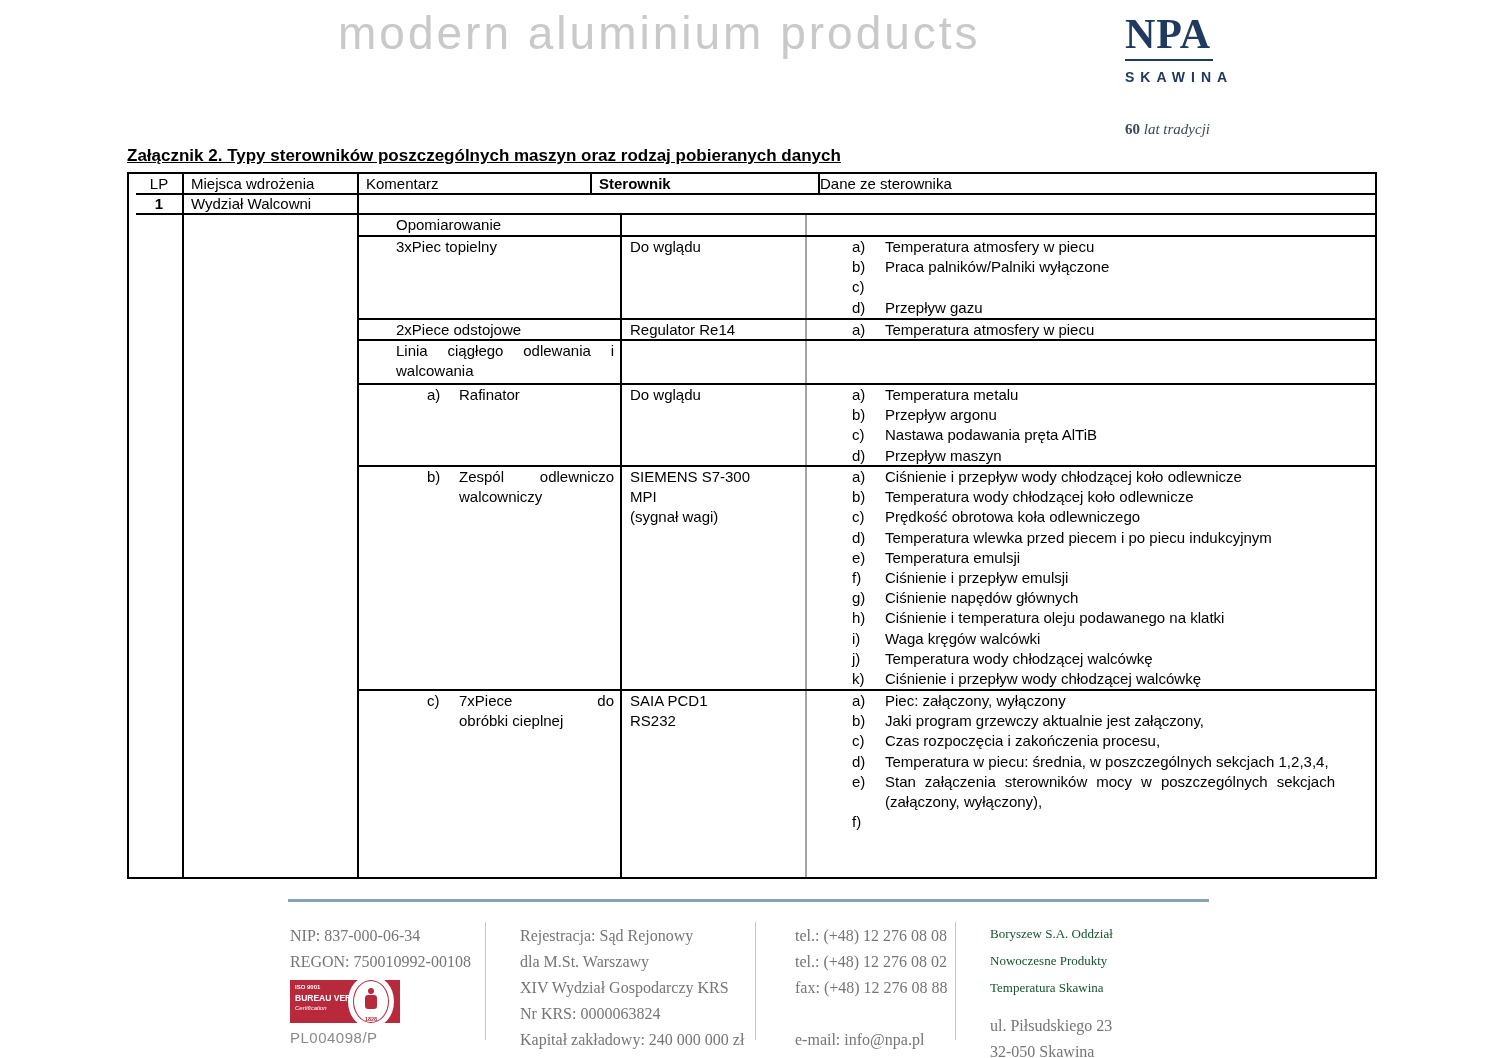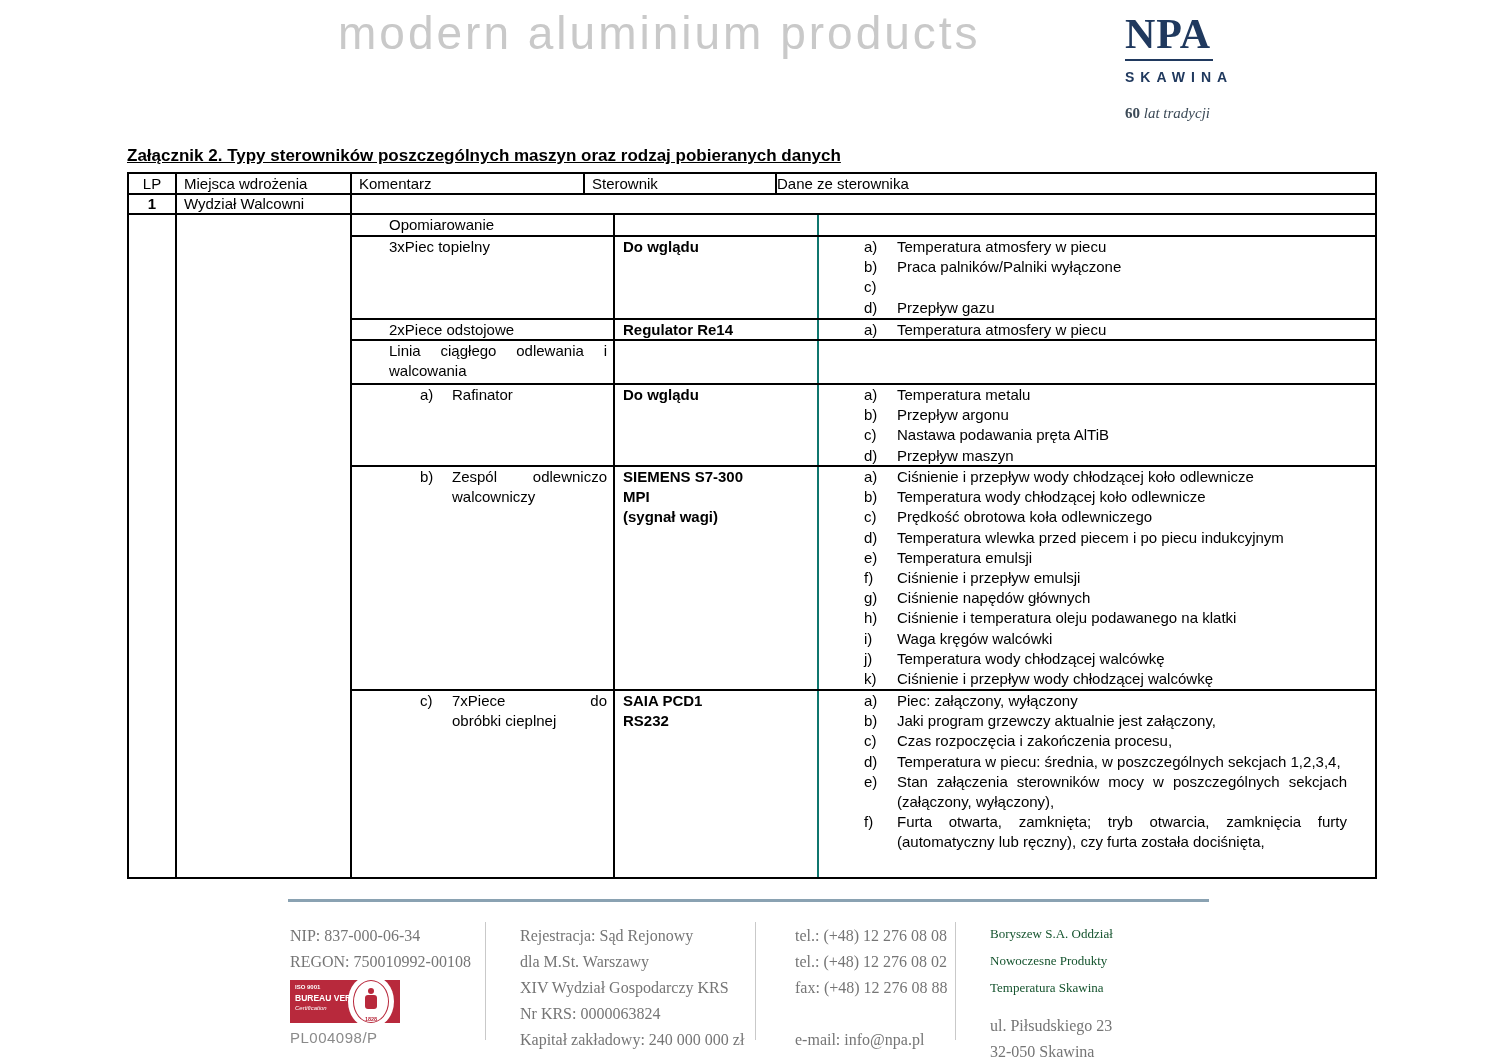--- a/index.html
+++ b/index.html
@@ -17,42 +17,42 @@
   .logo { position:absolute; left:1125px; top:12px; width:140px; }
   .logo-brand {
     font-family:"Liberation Serif", serif; font-weight:bold; font-size:42px;
     color:#20395e; letter-spacing:1px; line-height:44px;
   }
   .logo-rule { width:88px; height:2px; background:#20395e; margin-top:3px; }
   .logo-city {
     margin-top:8px; font-size:14px; font-weight:bold; letter-spacing:6px; color:#20395e;
   }
   .logo-trad {
-    margin-top:20px; font-family:"Liberation Serif", serif; font-size:15px; color:#3c4a57;
+    margin-top:36px; font-family:"Liberation Serif", serif; font-size:15px; color:#3c4a57;
   }
   .logo-trad .y { font-weight:bold; font-style:normal; }
   .logo-trad .t { font-style:italic; }
 
   
   .doc-title {
     position:absolute; left:127px; top:146px;
     font-size:17px; font-weight:bold; text-decoration:underline;text-align:right;
   }
 
   
   .tbl {
     position:absolute; left:127px; top:172px; width:1250px;
-    border:2px solid #000; font-size:15px; line-height:20.2px;
+    border:2px solid #000; font-size:15px; line-height:20.2px;padding-left:7px;
   }
   .thead { display:flex; height:21px; border-bottom:2px solid #000; line-height:19px; }
   .th { border-right:2px solid #000; padding-left:7px; overflow:hidden; }
   .th-lp { width:48px; text-align:center; padding-left:0; }
   .th-miejsce { width:175px; }
   .th-kom { width:233px; }
-  .th-ster { width:192px; }
+  .th-ster { width:228px;font-weight:bold; }
   .th-dane { flex:1; border-right:none; text-align:left; padding-left:0; }
 
   .r1 { display:flex; height:20px; border-bottom:2px solid #000; line-height:18px; }
   .r1-lp { width:48px; border-right:2px solid #000; text-align:center; font-weight:bold; }
   .r1-miejsce { width:175px; border-right:2px solid #000; padding-left:7px; }
   .r1-rest { flex:1; }
 
   .tbody { display:flex; }
   .col-lp { width:48px; border-right:2px solid #000; }
   .col-miejsce { width:175px; border-right:2px solid #000; }
@@ -61,22 +61,22 @@
   .trow { display:flex; border-bottom:2px solid #000; overflow:hidden; }
   .trow.last { border-bottom:none; }
   .c-kom { width:233px; border-right:2px solid #000; padding:0 6px 0 7px; overflow:hidden;margin-left:30px; }
   .kplain { display:block; text-align:justify; }
   .c-kom.lettered { display:flex; padding:0 6px 0 0; }
   .kletter { width:32px; margin-left:38px; flex:none; }
   .ktext { flex:1; text-align:justify; }
   .kline1 { display:flex; justify-content:space-between; }
   .kline2 { display:block; }
   .c-ster {
-    width:204px; border-right:2px solid #0f766e; padding-left:8px;
-    font-weight:bold; white-space:pre-line; overflow:hidden;
+    width:185px; border-right:2px solid #a3a3a3; padding-left:8px;
+    font-weight:normal; white-space:pre-line; overflow:hidden;
   }
   .c-dane { flex:1; padding-top:0; overflow:hidden; }
   .ditem { display:flex; }
   .dletter { width:33px; margin-left:45px; flex:none; }
   .dtext { width:450px; text-align:justify; }
 
   
   .f-rule { position:absolute; left:288px; top:899px; width:921px; height:3px; background:#8aa2b2; }
   .f-divider { position:absolute; top:922px; height:118px; width:1px; background:#c9c9c9; }
   .fd1 { left:485px; } .fd2 { left:755px; } .fd3 { left:955px; }
@@ -309,21 +309,20 @@
               <div class="ditem">
                 <span class="dletter">d)</span>
                 <span class="dtext">Temperatura w piecu: średnia, w poszczególnych sekcjach 1,2,3,4,</span>
               </div>
               <div class="ditem">
                 <span class="dletter">e)</span>
                 <span class="dtext">Stan załączenia sterowników mocy w poszczególnych sekcjach (załączony, wyłączony),</span>
               </div>
               <div class="ditem">
                 <span class="dletter">f)</span>
-                <span class="dtext">Furta otwarta, zamknięta; tryb otwarcia, zamknięcia furty (automatyczny lub ręczny), czy furta została dociśnięta,</span>
               </div>
             </div>
         </div>
 
       </div>
     </div>
   </div>
 
   <div class="f-rule"></div>
   <div class="f-divider fd1"></div>

